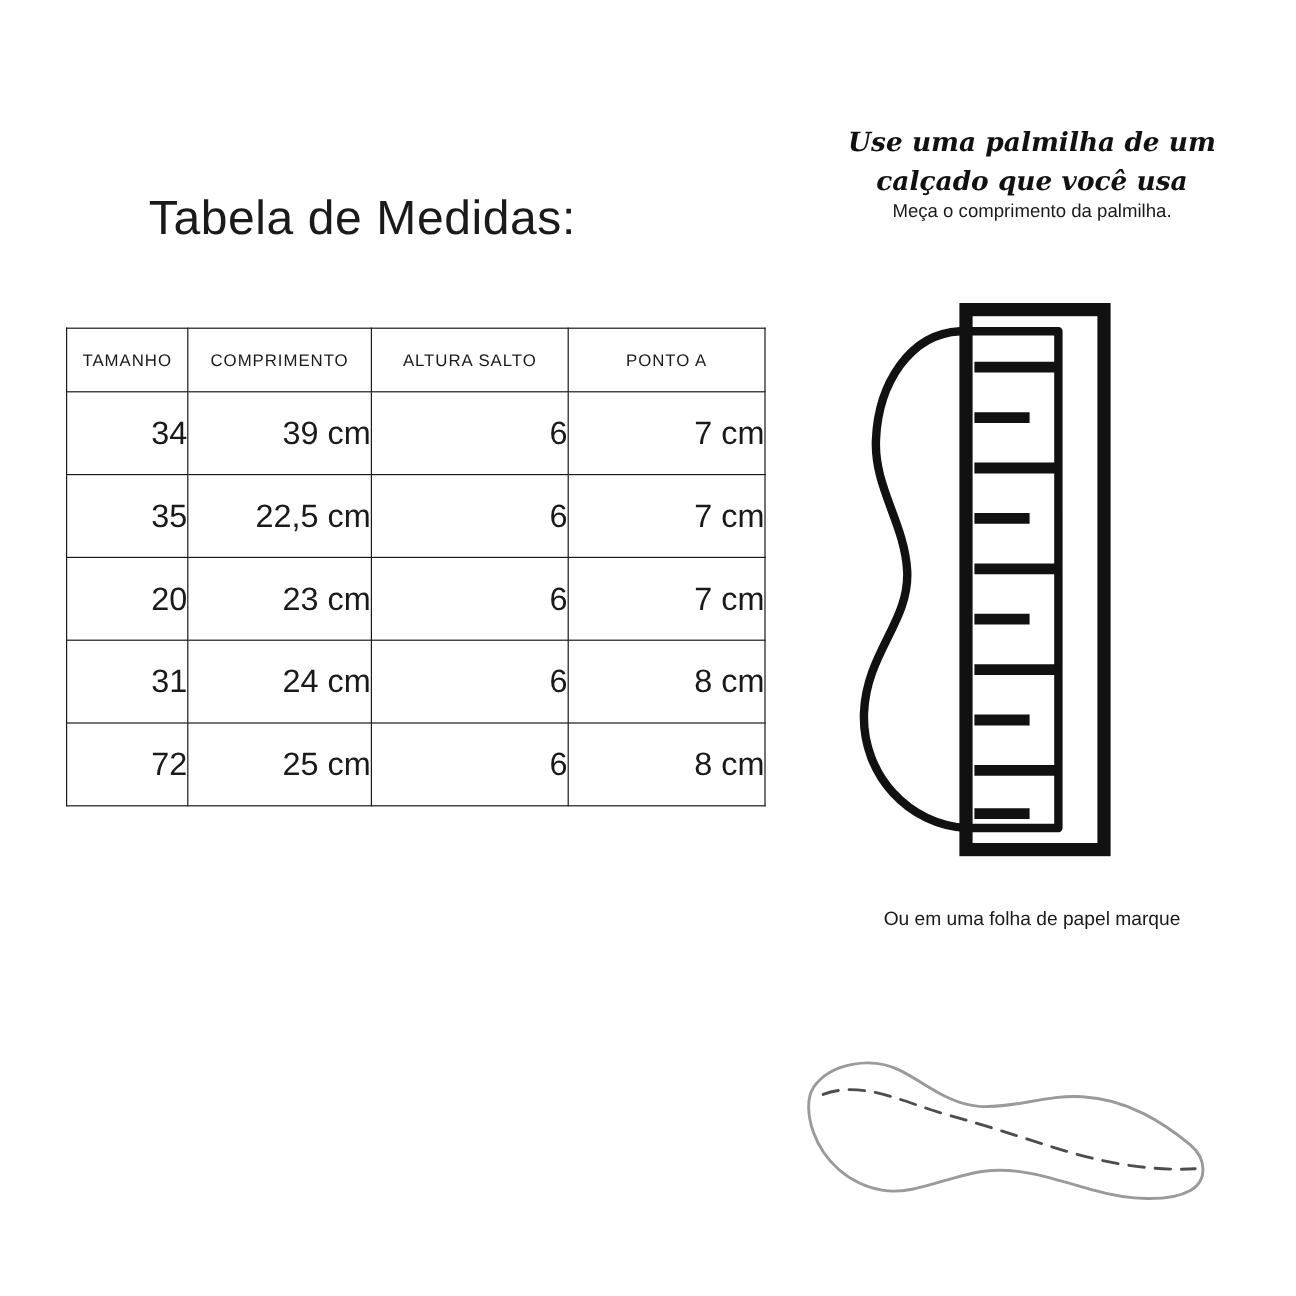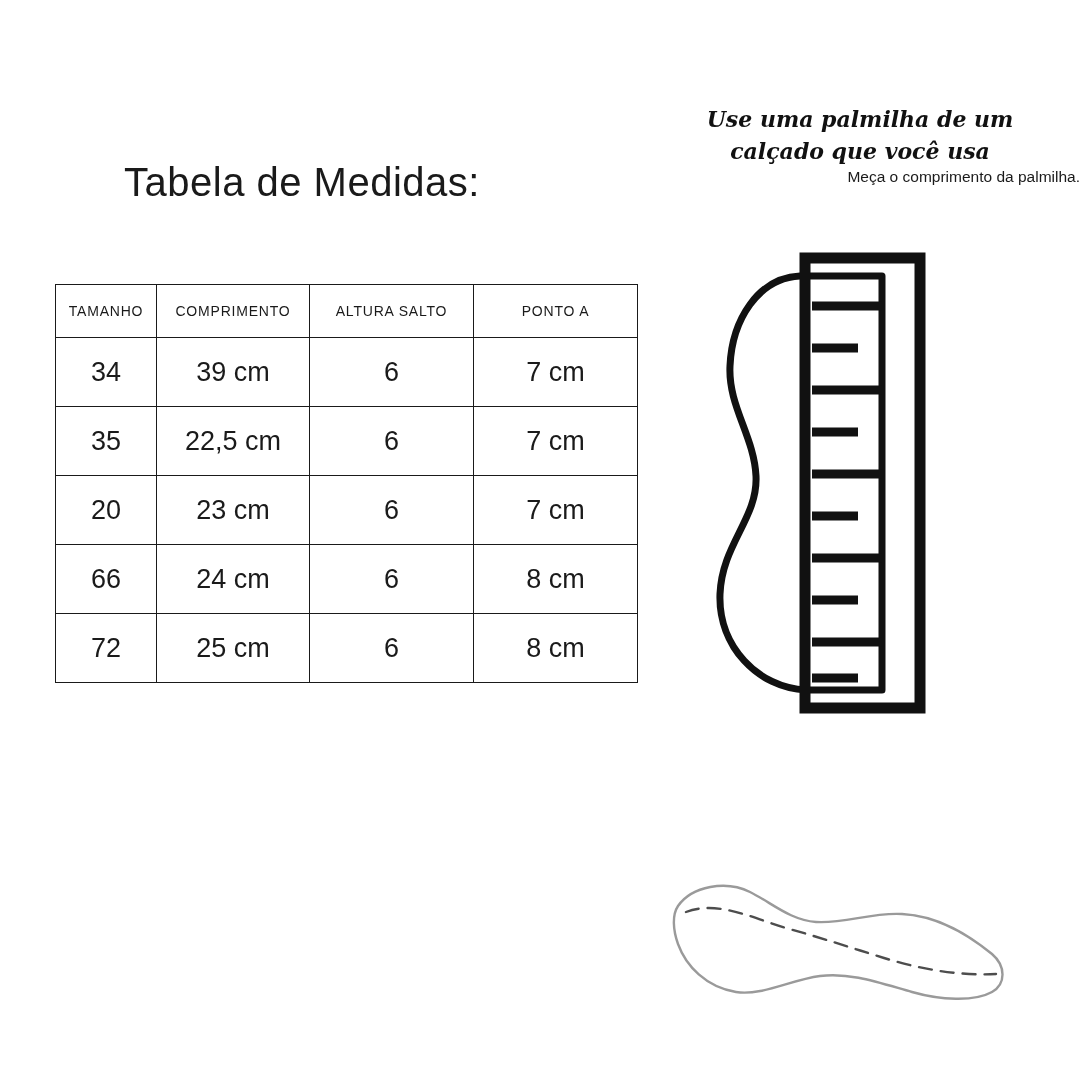--- a/index.html
+++ b/index.html
@@ -33,21 +33,21 @@
     font-size: 40px;
     font-weight: 400;
     letter-spacing: 0.5px;
     color: #1a1a1a;
     white-space: nowrap;
   }
 
   .size-table {
     position: absolute;
     left: 55px;
-    top: 284px;
+    top: 273px;
     width: 578px;
     border-collapse: collapse;
     table-layout: fixed;
   }
   .size-table th,
   .size-table td {
     border: 1.6px solid #1a1a1a;
     text-align: center;
     vertical-align: middle;
     padding: 0;
@@ -57,20 +57,21 @@
     font-size: 14px;
     font-weight: 400;
     letter-spacing: 0.8px;
     color: #1a1a1a;
   }
   .size-table td {
     height: 68px;
     font-size: 27px;
     font-weight: 400;
     color: #1a1a1a;
+    text-align: right;
   }
   .col-size  { width: 100px; }
   .col-len   { width: 152px; }
   .col-heel  { width: 163px; }
   .col-point { width: 163px; }
 
   
   .right-col {
     position: absolute;
     left: 640px;
@@ -90,21 +91,21 @@
     font-weight: bold;
     font-size: 22px;
     line-height: 1.45;
     color: #111111;
   }
   .insole-sub {
     position: absolute;
     left: 0;
     top: 168px;
     width: 440px;
-    text-align: right;
+    text-align: center;
     font-size: 15.5px;
     color: #1a1a1a;
   }
 
   .figure-ruler {
     position: absolute;
     left: 10px;
     top: 238px;
     width: 420px;
     height: 490px;
@@ -159,21 +160,21 @@
         <td>6</td>
         <td>7 cm</td>
       </tr>
       <tr>
         <td>20</td>
         <td>23 cm</td>
         <td>6</td>
         <td>7 cm</td>
       </tr>
       <tr>
-        <td>66</td>
+        <td>31</td>
         <td>24 cm</td>
         <td>6</td>
         <td>8 cm</td>
       </tr>
       <tr>
         <td>72</td>
         <td>25 cm</td>
         <td>6</td>
         <td>8 cm</td>
       </tr>
@@ -212,20 +213,21 @@
         <line x1="162" y1="278" x2="208" y2="278"></line>
         <line x1="162" y1="320" x2="232" y2="320"></line>
         <line x1="162" y1="362" x2="208" y2="362"></line>
         <line x1="162" y1="404" x2="232" y2="404"></line>
         <line x1="162" y1="440" x2="208" y2="440"></line>
       </g>
     </svg>
   </div>
 
   <div class="paper-note">
+    <div>Ou em uma folha de papel marque</div>
   </div>
 
   <div class="figure-foot">
     <svg width="440" height="180" viewBox="0 0 440 180" xmlns="http://www.w3.org/2000/svg">
       <path d="M38 46
                C 52 26, 86 20, 110 32
                C 132 43, 150 60, 176 62
                C 204 64, 232 52, 262 54
                C 300 56, 330 76, 352 94
                C 366 106, 366 124, 352 132

